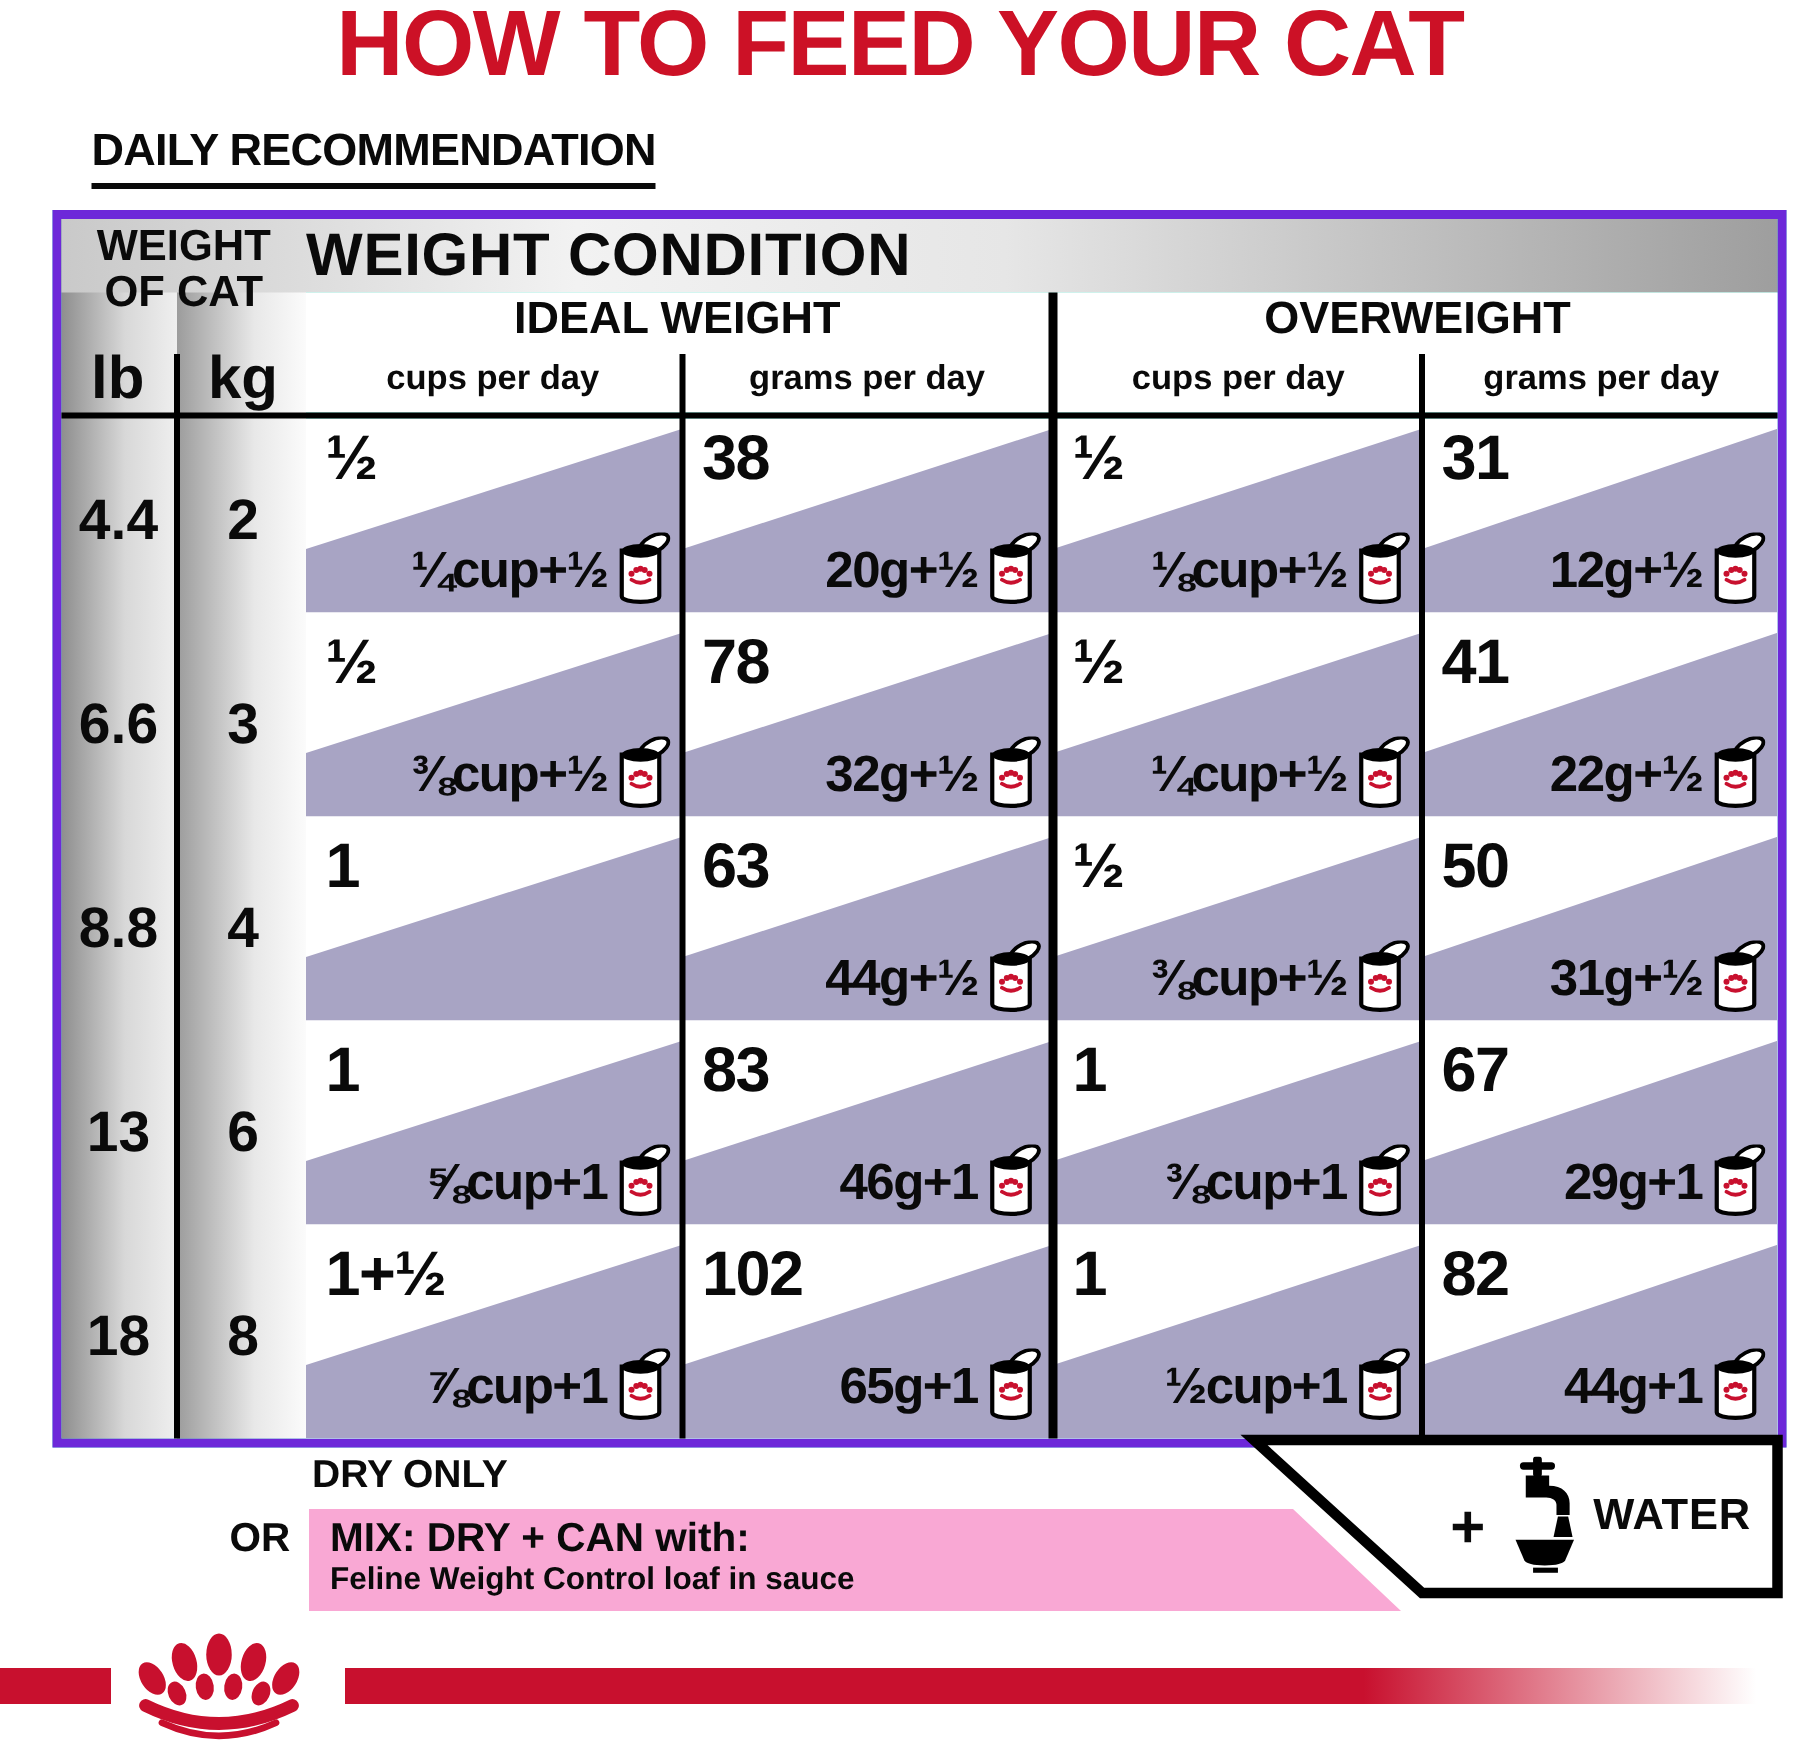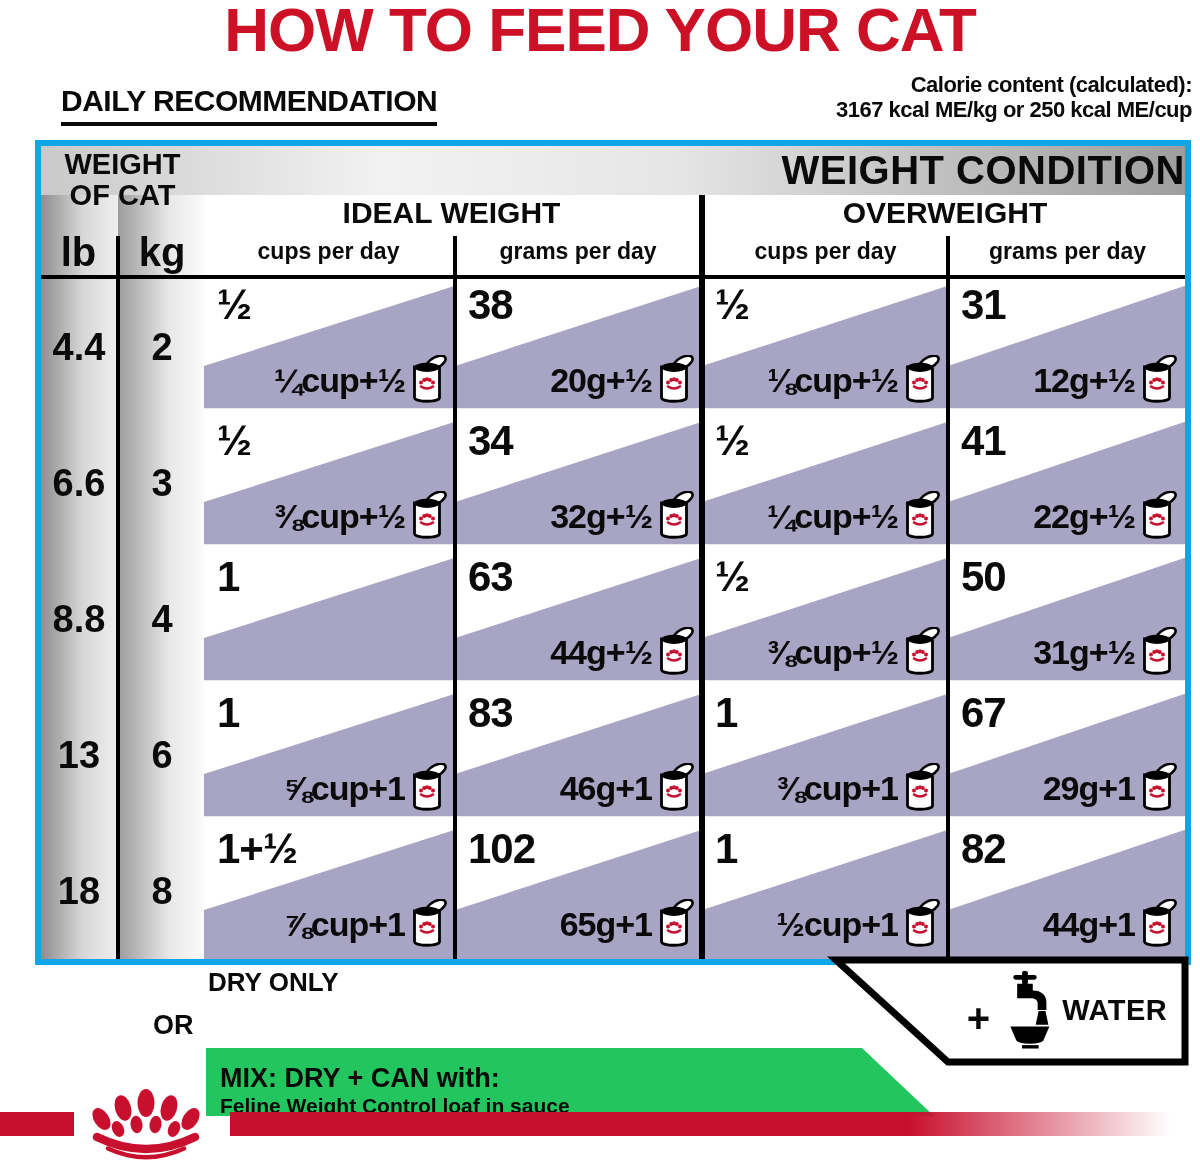--- a/index.html
+++ b/index.html
@@ -18,39 +18,39 @@
     position:absolute; left:35px; top:84px; font-size:30px; letter-spacing:-0.5px;
     border-bottom:4px solid #0a0a0a; padding-bottom:4px; display:inline-block;margin-left:26px;
   }
   .cal-note {
     position:absolute; right:8px; top:72px; text-align:right;
     font-size:22px; line-height:25px; letter-spacing:-0.5px;
   }
   
   .ftable {
     position:absolute; left:35px; top:140px; width:1156px; height:825px;
-    border:6px solid #0ea5e9; background:#5eead4;
+    border:6px solid #6d28d9; background:#5eead4;
   }
   .col-lb-bg { position:absolute; left:0; top:0; width:77px; height:813px;
     background:linear-gradient(to right,#8e8e8e 0%,#d8d8d8 55%,#efefef 100%); }
   .col-kg-bg { position:absolute; left:77px; top:0; width:86px; height:813px;
     background:linear-gradient(to right,#9c9c9c 0%,#e8e8e8 60%,#fbfbfb 100%); }
   .band { position:absolute; left:0; top:0; width:1144px; height:49px;
     background:linear-gradient(to right,#c9c9c9 0%,#f2f2f2 30%,#e6e6e6 55%,#9e9e9e 100%); }
   .subhdr-white { position:absolute; left:163px; top:49px; width:981px; height:80px; background:#fff; }
   .data-white   { position:absolute; left:163px; top:133px; width:981px; height:680px; background:#fff; }
   .hline { position:absolute; left:0; top:129px; width:1144px; height:4px; background:#000; z-index:6; }
   .vline { position:absolute; background:#000; z-index:6; }
   .v-lbkg { left:75px;  width:4px; top:90px; height:723px; }
   .v-1    { left:412px; width:4px; top:90px; height:723px; }
   .v-mid  { left:658px; width:6px; top:49px; height:764px; }
   .v-3    { left:905px; width:4px; top:90px; height:723px; }
   .woc { position:absolute; left:0; top:3px; width:163px; text-align:center;
     font-size:29px; line-height:31px; z-index:3; }
-  .wc  { position:absolute; left:163px; top:2px; width:981px; text-align:right;
+  .wc  { position:absolute; left:163px; top:2px; width:981px; text-align:left;
     font-size:40px; letter-spacing:0.5px; z-index:3; }
   .grp { position:absolute; top:50px; text-align:center; font-size:30px; z-index:3; }
   .grp.ideal { left:163px; width:495px; }
   .grp.over  { left:664px; width:480px; }
   .unit { position:absolute; top:84px; font-size:40px; text-align:center; z-index:3; }
   .unit.lb { left:0;  width:75px; }
   .unit.kg { left:79px; width:84px; }
   .colh { position:absolute; top:92px; text-align:center; font-size:23px; z-index:3; }
   .colh.c0 { left:163px; width:249px; }
   .colh.c1 { left:416px; width:242px; }
@@ -69,23 +69,22 @@
   .cell.last .wedge { clip-path:polygon(0 64%, 100% 5%, 100% 100%, 0 100%); }
   .dry { position:absolute; left:13px; top:2px; font-size:42px; letter-spacing:-1px; }
   .mix { position:absolute; right:8px; bottom:9px; display:flex; align-items:center;margin-left:16px; }
   .mix-text { font-size:34px; letter-spacing:-1px; }
   .can-icon { width:37px; height:51px; margin-left:5px; flex:none; }
   
   .dry-legend { position:absolute; left:208px; top:967px; font-size:26px; }
   .or-label   { position:absolute; left:153px; top:1010px; font-size:27px; }
   .mix-box {
     position:absolute; left:206px; top:1006px; width:728px; height:68px;
-    background:#22c55e; clip-path:polygon(0 0, 656px 0, 100% 100%, 0 100%);
-    padding:15px 0 0 14px;
-    margin-top:42px;
+    background:#f9a8d4; clip-path:polygon(0 0, 656px 0, 100% 100%, 0 100%);
+    padding:4px 0 0 14px;
   }
   .mix-box .l1 { font-size:27px; line-height:30px; }
   .mix-box .l2 { font-size:21px; line-height:26px; }
   
   .water-shape { position:absolute; left:826px; top:948px; z-index:4; }
   .water-content { position:absolute; left:952px; top:970px; width:230px; height:80px;
     display:flex; align-items:center; justify-content:center; z-index:5; }
   .plus-sign { font-size:40px; margin-top:16px; margin-right:8px; }
   .faucet-icon { width:52px; height:78px; flex:none; }
   .water-label { font-size:29px; margin-left:12px; letter-spacing:0.5px; }
@@ -95,24 +94,20 @@
     background:linear-gradient(to right,#c8102e 70%, rgba(200,16,46,0) 97%); }
   .paw-logo { position:absolute; left:84px; top:1088px; width:124px; height:72px; }
 </style>
 </head>
 <body>
 
 <div class="page">
 
   <div class="title">HOW TO FEED YOUR CAT</div>
   <div class="daily">DAILY RECOMMENDATION</div>
-  <div class="cal-note">
-    <div>Calorie content (calculated):</div>
-    <div>3167 kcal ME/kg or 250 kcal ME/cup</div>
-  </div>
 
   <div class="ftable">
     <div class="col-lb-bg"></div>
     <div class="col-kg-bg"></div>
     <div class="band"></div>
     <div class="subhdr-white"></div>
     <div class="data-white"></div>
 
     <div class="woc">WEIGHT OF CAT</div>
     <div class="wc">WEIGHT CONDITION</div>
@@ -225,21 +220,21 @@
                 <circle cx="17" cy="24.2" r="2"></circle>
       <circle cx="19.8" cy="25" r="2"></circle>
                 <circle cx="23" cy="27.5" r="2"></circle>
     </g>
     <path d="M11,31.5 Q17,35.5 23,31.5" fill="none" stroke="#c8102e" stroke-width="2.6" stroke-linecap="round"></path>
   </svg>
           </div>
         </div>
         <div class="cell" style="left: 414px; top: 269px; width: 247px; height: 136px;">
           <div class="wedge"></div>
-          <div class="dry">34</div>
+          <div class="dry">78</div>
           <div class="mix">
             <span class="mix-text">32g+½</span>
             <svg class="can-icon" viewBox="0 0 37 51" xmlns="http://www.w3.org/2000/svg">
     <ellipse cx="26" cy="7.5" rx="10.5" ry="5.2" transform="rotate(-28 26 7.5)" fill="#ffffff" stroke="#000" stroke-width="2.6"></ellipse>
     <path d="M4.5,12 H29.5 V42.5 C29.5,47.5 4.5,47.5 4.5,42.5 Z" fill="#ffffff" stroke="#000" stroke-width="2.8"></path>
     <ellipse cx="17" cy="12.3" rx="12.6" ry="4.6" fill="#000"></ellipse>
     <g fill="#c8102e">
       <circle cx="11" cy="27.5" r="2"></circle>
                 <circle cx="14.2" cy="25" r="2"></circle>
                 <circle cx="17" cy="24.2" r="2"></circle>

